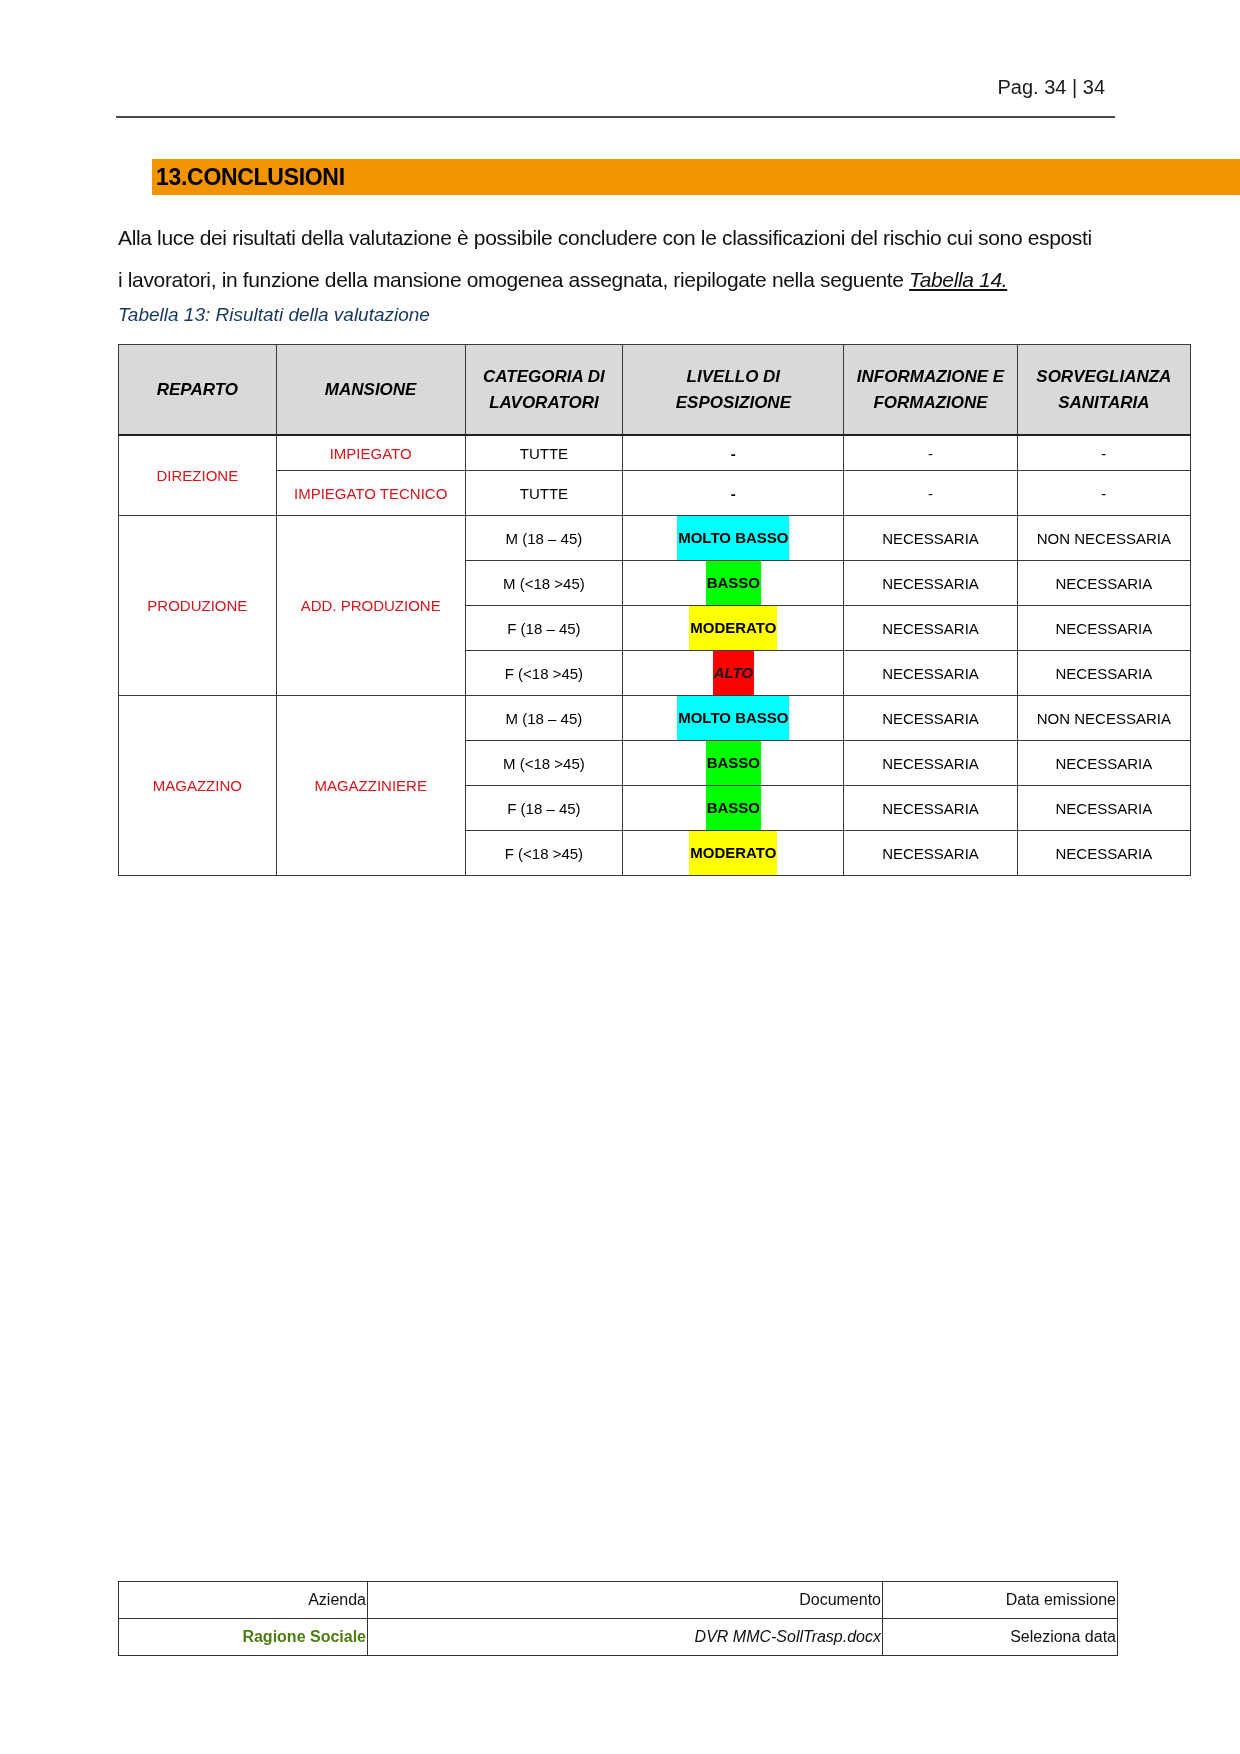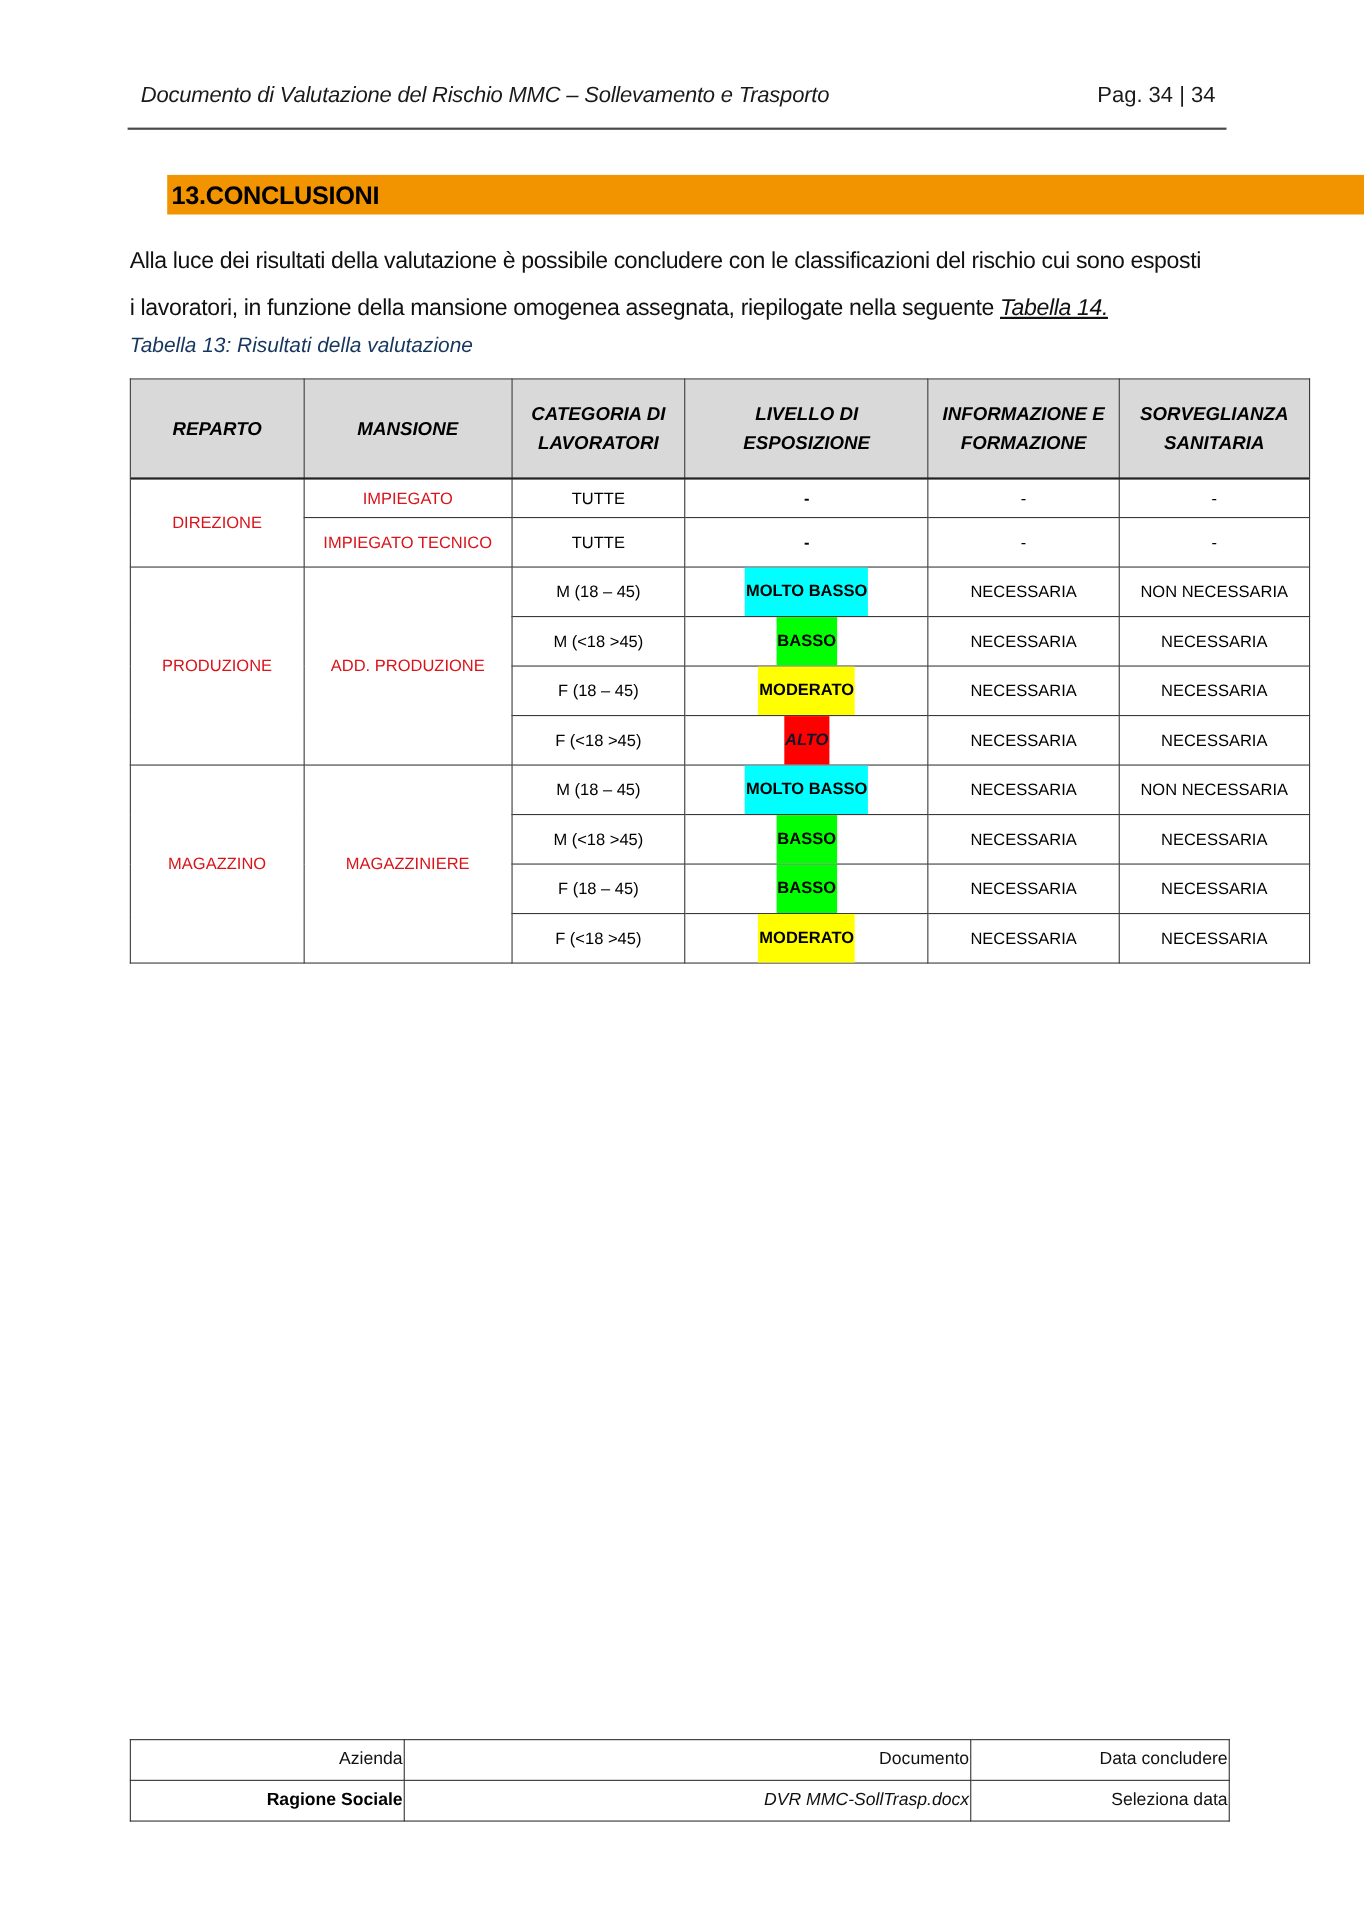--- a/index.html
+++ b/index.html
@@ -128,33 +128,32 @@
       table-layout: fixed;
       font-size: 16px;
     }
     .footer-table td {
       border: 1.5px solid #333;
       text-align: right;
       height: 34px;
       color: #111;
     }
     .footer-table .company {
-      color: #000000;
+      color: #4d7c0f;
       font-weight: bold;
       margin-left: 16px;
     }
     .footer-table .docname {
       font-style: italic;
     }
   </style>
 </head>
 <body>
 
 <div class="page-header">
-  <span class="doc-title">Documento di Valutazione del Rischio MMC – Sollevamento e Trasporto</span>
   <span class="page-num">Pag. 34 | 34</span>
 </div>
 
 <div class="section-heading">13.CONCLUSIONI</div>
 
 <div class="intro">
   <span>Alla luce dei risultati della valutazione è possibile concludere con le classificazioni del rischio cui sono esposti</span><br>
   <span>i lavoratori, in funzione della mansione omogenea assegnata, riepilogate nella seguente </span><span class="ref">Tabella 14.</span>
 </div>
 
@@ -256,21 +255,21 @@
 <table class="footer-table">
   <colgroup>
     <col style="width:249px">
     <col style="width:515px">
     <col style="width:235px">
   </colgroup>
   <tbody>
       <tr>
     <td>Azienda</td>
     <td>Documento</td>
-    <td>Data concludere</td>
+    <td>Data emissione</td>
   </tr>
   <tr>
     <td class="company">Ragione Sociale</td>
     <td class="docname">DVR MMC-SollTrasp.docx</td>
     <td>Seleziona data</td>
   </tr>
 </tbody>
   </table>
 
 </body></html>

